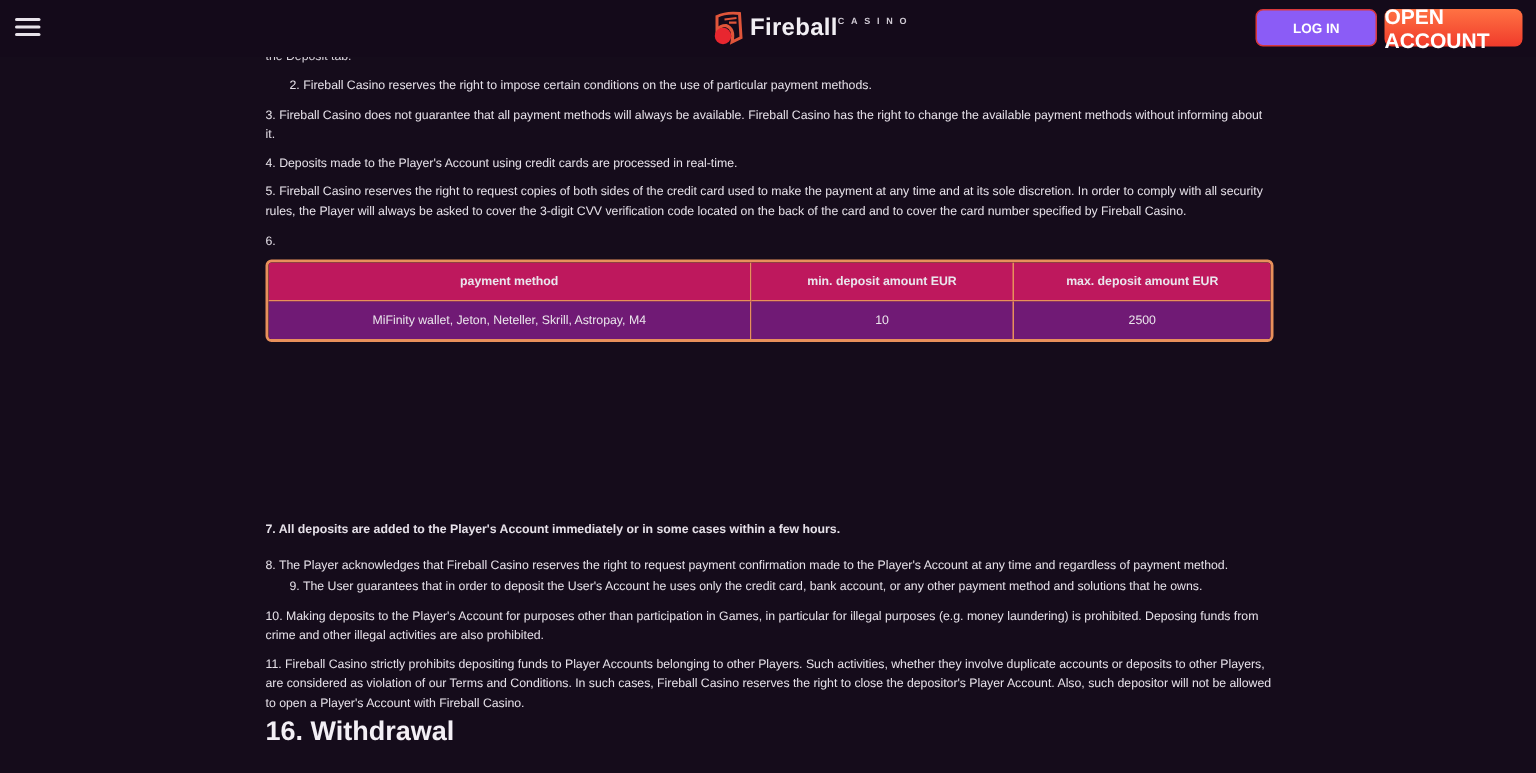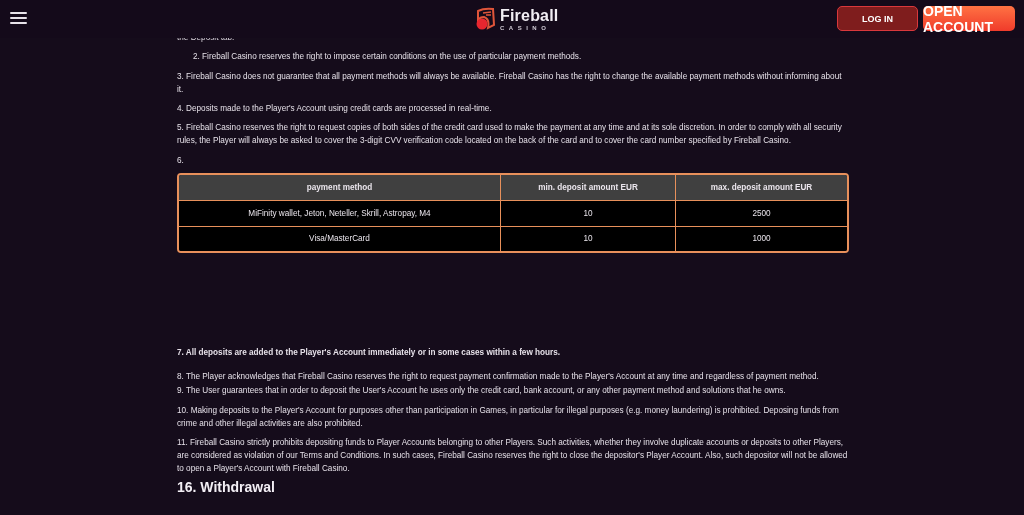--- a/index.html
+++ b/index.html
@@ -2,35 +2,35 @@
 <html><head>
 <meta charset="utf-8">
 <style>
   html,body{margin:0;padding:0;}
   body{width:1024px;height:515px;overflow:hidden;background:#150c1b;color:#e9e4ec;font-family:"Liberation Sans",sans-serif;position:relative;}
   .header{position:absolute;top:0;left:0;width:1024px;height:38px;background:#140a1a;z-index:5;}
   .menu-btn{position:absolute;left:10px;top:12px;width:17px;height:13px;cursor:pointer;}
   .menu-btn span{display:block;height:2px;background:#e8e3ea;margin-bottom:3px;border-radius:1px;}
   .logo{position:absolute;left:474px;top:6px;height:26px;display:flex;align-items:center;}
   .logo-mark{width:22px;height:24px;position:relative;margin-right:4px;}
-  .logo-text{display:flex;flex-direction:column;line-height:1;}
+  .logo-text{display:flex;flex-direction:row;line-height:1;}
   .logo-name{font-weight:bold;font-size:16px;color:#f1eef3;letter-spacing:0.2px;}
   .logo-sub{font-size:6px;letter-spacing:4.5px;color:#cfc9d3;margin-top:1px;font-weight:bold;}
-  .btn-login{position:absolute;left:837px;top:6px;width:81px;height:25px;border:1.5px solid #d9383c;border-radius:5px;background:#7f1d1d;color:#fff;font-weight:bold;font-size:9px;display:flex;align-items:center;justify-content:center;box-sizing:border-box;cursor:pointer;}
+  .btn-login{position:absolute;left:837px;top:6px;width:81px;height:25px;border:1.5px solid #d9383c;border-radius:5px;background:#8b5cf6;color:#fff;font-weight:bold;font-size:9px;display:flex;align-items:center;justify-content:center;box-sizing:border-box;cursor:pointer;}
   .btn-open{position:absolute;left:923px;top:6px;width:92px;height:25px;border-radius:5px;background:linear-gradient(#ff7243,#f03b2b);color:#fff;font-weight:bold;font-size:14px;display:flex;align-items:center;justify-content:center;cursor:pointer;}
   .content{position:absolute;left:177px;top:0;width:672px;font-size:8.2px;line-height:13px;color:#e6e1e9;}
   .content p{margin:0;position:absolute;left:0;width:672px;}
   .clip{color:#d8d3db;}
   table{position:absolute;left:0;top:173px;width:672px;border-collapse:separate;border-spacing:0;border:2px solid #e8905b;border-radius:4px;overflow:hidden;font-size:8.2px;}
   th,td{text-align:center;border-right:1.5px solid #e8905b;border-bottom:1.5px solid #e8905b;height:24.5px;padding:0;color:#eae5ec;}
-  th{background:#404040;font-weight:bold;height:25px;}
-  td{background:#000000;}
+  th{background:#be185d;font-weight:bold;height:25px;}
+  td{background:#701a75;}
   tr th:last-child, tr td:last-child{border-right:none;text-align:center;}
   tr:last-child td{border-bottom:none;}
-  h2{position:absolute;left:0;top:481px;margin:0;font-size:14px;font-weight:bold;color:#f3eff5;}
+  h2{position:absolute;left:0;top:481px;margin:0;font-size:18px;font-weight:bold;color:#f3eff5;}
 </style>
 </head>
 <body>
 
 <div class="content">
   <p class="clip" style="top:31px;">the Deposit tab.</p>
   <p style="top:50px;margin-left:16px;">2. Fireball Casino reserves the right to impose certain conditions on the use of particular payment methods.</p>
   <p style="top:70px;">3. Fireball Casino does not guarantee that all payment methods will always be available. Fireball Casino has the right to change the available payment methods without informing about it.</p>
   <p style="top:102px;">4. Deposits made to the Player's Account using credit cards are processed in real-time.</p>
   <p style="top:121px;">5. Fireball Casino reserves the right to request copies of both sides of the credit card used to make the payment at any time and at its sole discretion. In order to comply with all security rules, the Player will always be asked to cover the 3-digit CVV verification code located on the back of the card and to cover the card number specified by Fireball Casino.</p>
@@ -43,31 +43,26 @@
         <th style="width:174px;">min. deposit amount EUR</th>
         <th>max. deposit amount EUR</th>
       </tr>
     </thead>
     <tbody>
       <tr>
         <td>MiFinity wallet, Jeton, Neteller, Skrill, Astropay, M4</td>
         <td>10</td>
         <td>2500</td>
       </tr>
-      <tr>
-        <td>Visa/MasterCard</td>
-        <td>10</td>
-        <td>1000</td>
-      </tr>
     </tbody>
   </table>
 
   <p style="top:346px;font-weight:bold;">7. All deposits are added to the Player's Account immediately or in some cases within a few hours.</p>
   <p style="top:370px;">8. The Player acknowledges that Fireball Casino reserves the right to request payment confirmation made to the Player's Account at any time and regardless of payment method.</p>
-  <p style="top:384px;">9. The User guarantees that in order to deposit the User's Account he uses only the credit card, bank account, or any other payment method and solutions that he owns.</p>
+  <p style="top:384px;margin-left:16px;">9. The User guarantees that in order to deposit the User's Account he uses only the credit card, bank account, or any other payment method and solutions that he owns.</p>
   <p style="top:404px;">10. Making deposits to the Player's Account for purposes other than participation in Games, in particular for illegal purposes (e.g. money laundering) is prohibited. Deposing funds from crime and other illegal activities are also prohibited.</p>
   <p style="top:436px;">11. Fireball Casino strictly prohibits depositing funds to Player Accounts belonging to other Players. Such activities, whether they involve duplicate accounts or deposits to other Players, are considered as violation of our Terms and Conditions. In such cases, Fireball Casino reserves the right to close the depositor's Player Account. Also, such depositor will not be allowed to open a Player's Account with Fireball Casino.</p>
   <h2>16. Withdrawal</h2>
 </div>
 
 <div class="header">
   <div class="menu-btn">
     <span></span>
       <span></span>
       <span></span>

